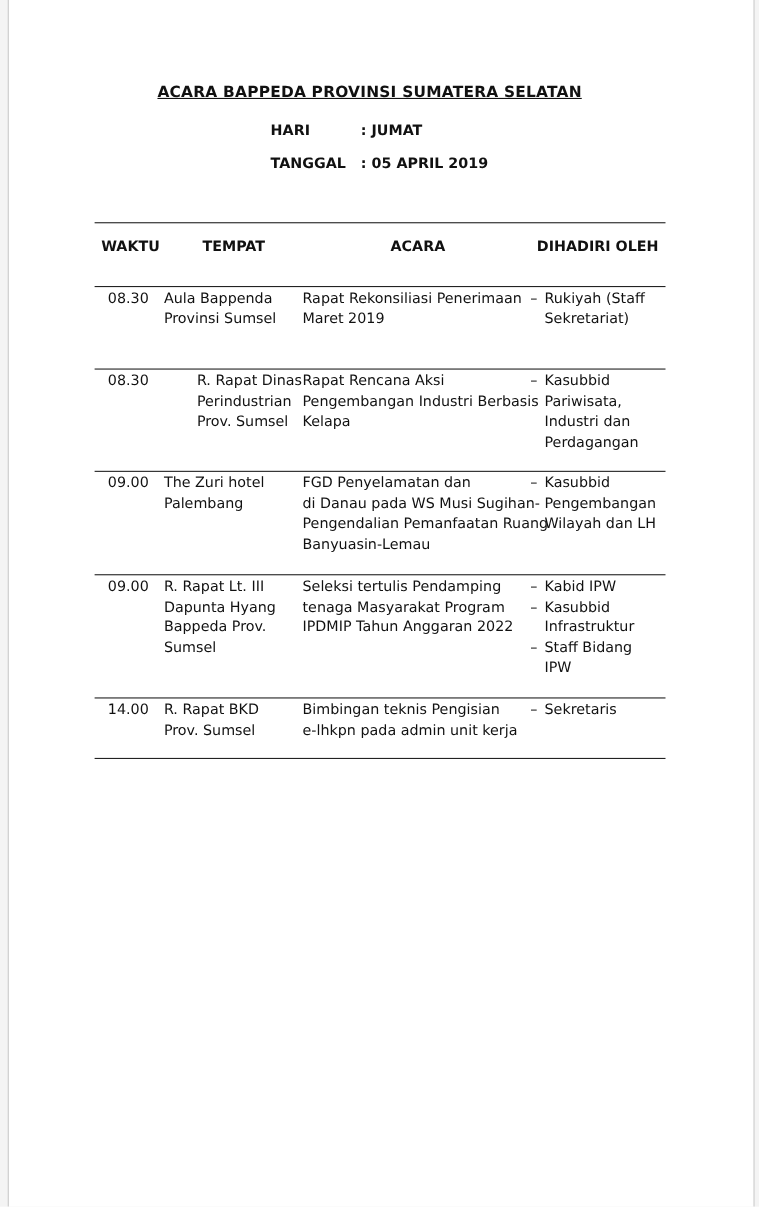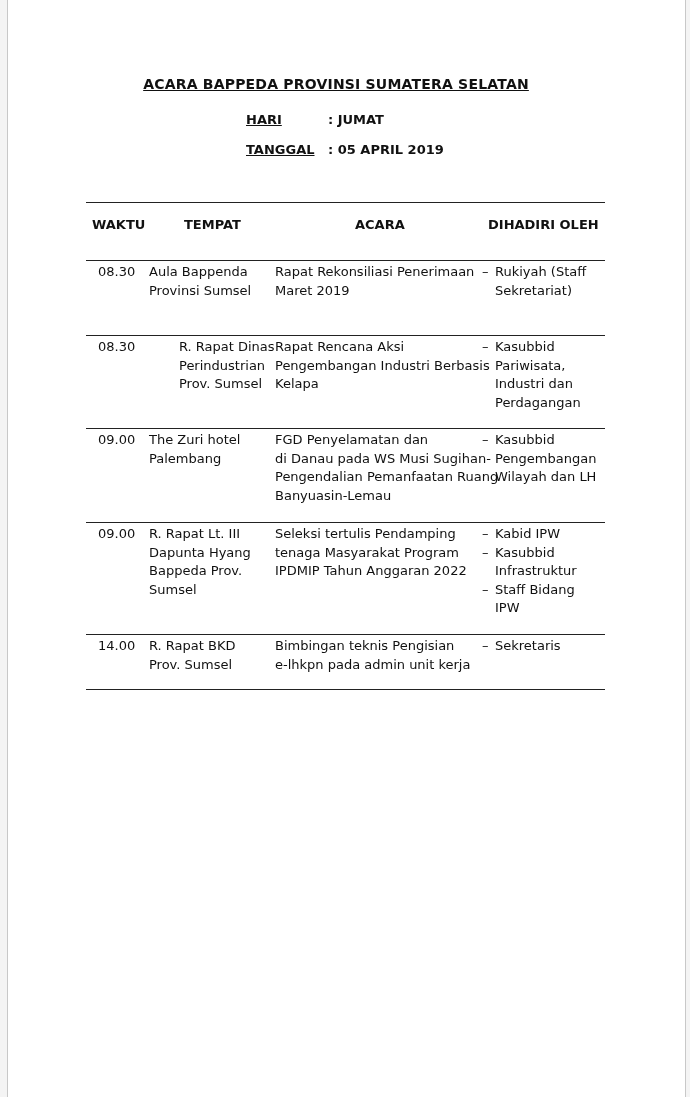--- a/index.html
+++ b/index.html
@@ -10,21 +10,21 @@
   .page {
     position:absolute; left:7px; top:0; width:677px; height:1097px; background:#fff;
     border-left:1px solid #c8c8c8; border-right:1px solid #c8c8c8;
   }
   .title {
     position:absolute; top:76px; left:0; width:672px; text-align:center;
     font-weight:bold; font-size:14px; letter-spacing:0.2px;
   }
   .title span { text-decoration:underline; }
   .meta { position:absolute; left:246px; font-weight:bold; font-size:13px; }
-  .meta .k { display:inline-block; width:82px;text-decoration:underline; }
+  .meta .k { display:inline-block; width:82px; }
   .meta .v { display:inline-block; }
   .hline { position:absolute; left:86px; width:519px; height:1px; background:#222; }
   .hdr { position:absolute; top:217px; font-weight:bold; font-size:13px; }
   .cell { position:absolute; font-size:13px; line-height:18.6px; }
   .att { list-style:none; margin:0; padding:0; }
   .att li { position:relative; padding-left:13px; }
   .att li::before { content:"\2013"; position:absolute; left:0; }
 </style>
 </head>
 <body>

